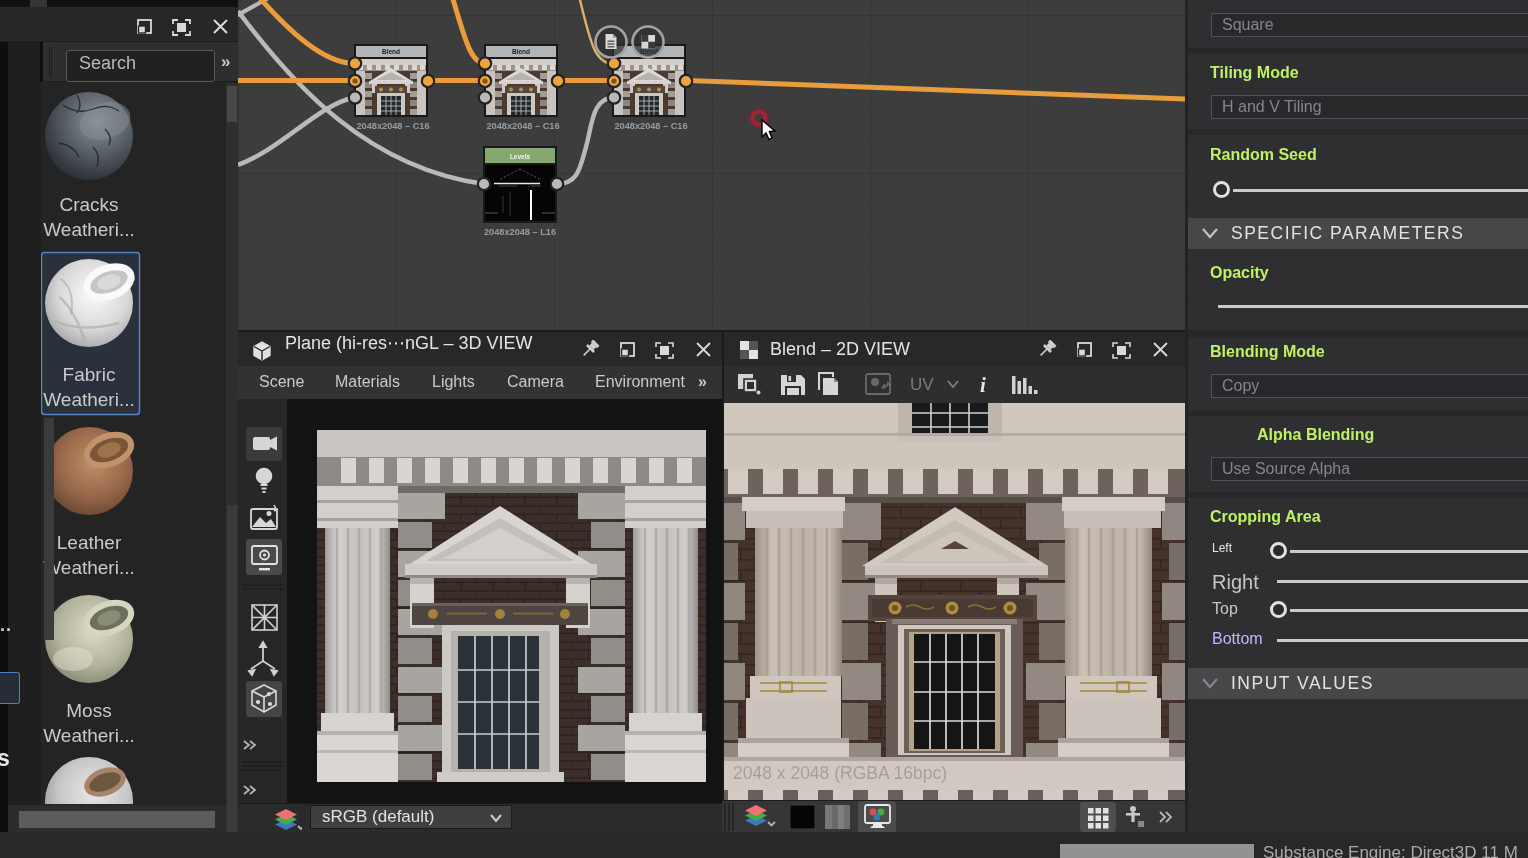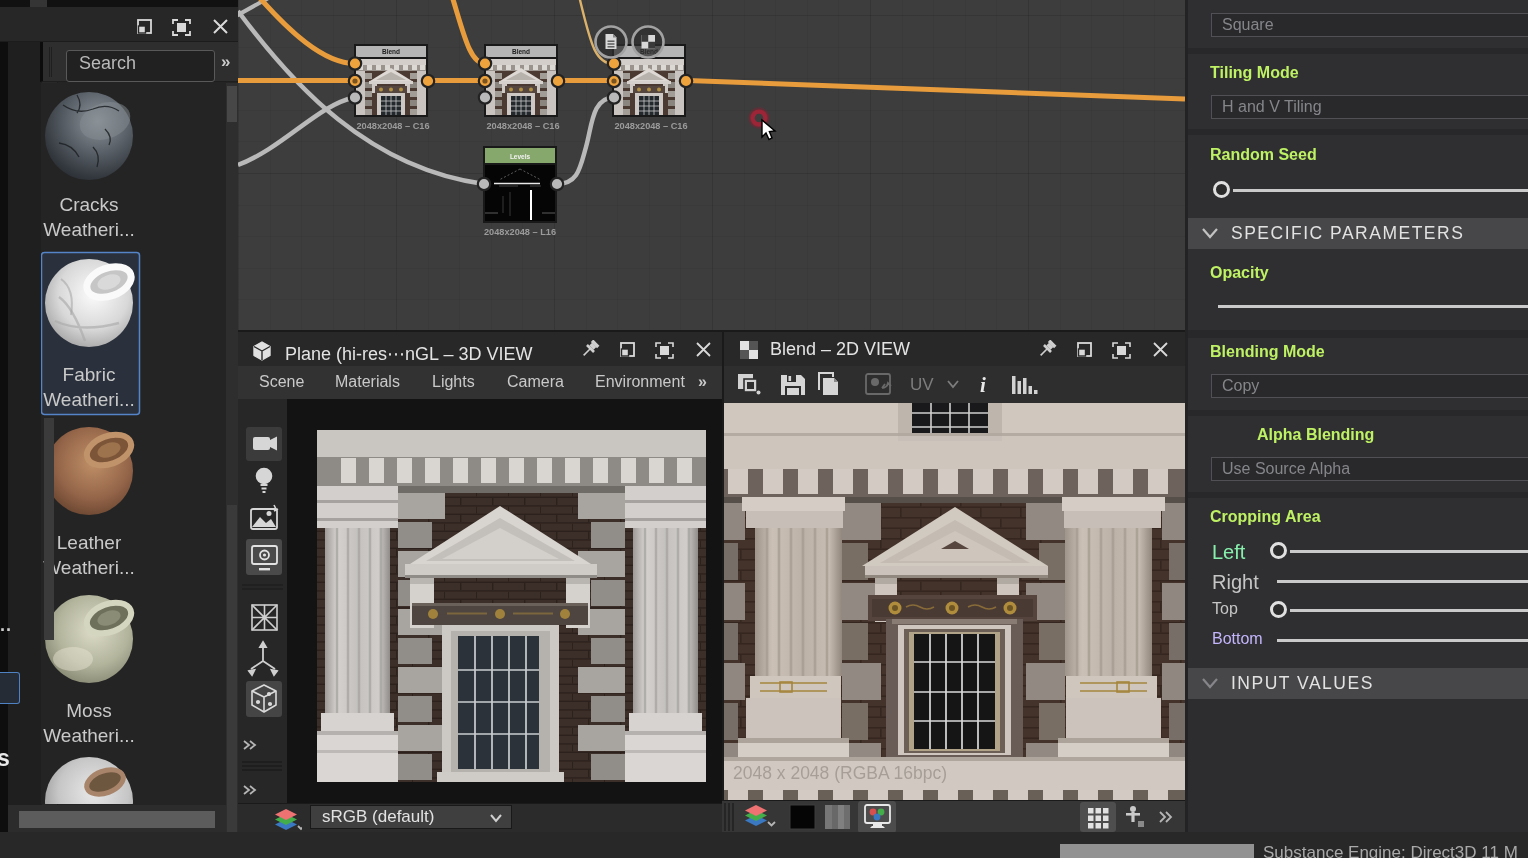--- a/index.html
+++ b/index.html
@@ -269,21 +269,21 @@
 
   <div class="abs" id="view3d" style="left:238px;top:330px;width:484px;height:502px;background:#131313;">
 
     <div class="abs" style="left:0;top:0;width:484px;height:36px;background:#282828;border-top:2px solid #1a1a1a;">
       <svg class="abs" style="left:13px;top:8px" width="22" height="22" viewBox="0 0 22 22">
         <g stroke="#e0e0e0" stroke-width="1.4" fill="none" stroke-linejoin="round">
           <polygon points="11,2 19,6.5 19,15.5 11,20 3,15.5 3,6.5" fill="#e0e0e0"></polygon>
           <path d="M 3 6.5 L 11 11 L 19 6.5 M 11 11 V 20" stroke="#282828"></path>
         </g>
       </svg>
-      <div class="abs" style="left:47px;top:11px;color:#e3e3e3;font-size:18px;">Plane (hi-res⋯nGL – 3D VIEW</div>
+      <div class="abs" style="left:47px;top:0;color:#e3e3e3;font-size:18px;">Plane (hi-res⋯nGL – 3D VIEW</div>
       <svg class="abs" style="left:344px;top:8px" width="130" height="20" viewBox="0 0 130 20">
         <g fill="#cfcfcf" transform="rotate(45 8 9)">
           <rect x="7.2" y="9" width="1.6" height="9"></rect>
           <rect x="3" y="7" width="10" height="2.6"></rect>
           <rect x="5" y="3" width="6" height="4"></rect>
           <rect x="3.6" y="0" width="8.8" height="3.4"></rect>
         </g>
         <g fill="none" stroke="#d9d9d9" stroke-width="1.8">
           <rect x="39" y="3" width="13" height="13"></rect>
           <rect x="39.5" y="9" width="7" height="7" fill="#d9d9d9" stroke="#282828" stroke-width="1.4"></rect>
@@ -815,21 +815,21 @@
     <div class="lbl" style="top:264px;">Opacity</div>
     <div class="sline" style="left:33px;top:305px;width:310px;"></div>
     <div class="sep" style="top:330px;height:8px;"></div>
     <div class="lbl" style="top:343px;">Blending Mode</div>
     <div class="fld" style="top:374px;">Copy</div>
     <div class="sep" style="top:410px;"></div>
     <div class="lbl" style="top:426px;margin-left:47px;">Alpha Blending</div>
     <div class="fld" style="top:457px;">Use Source Alpha</div>
     <div class="sep" style="top:492px;"></div>
     <div class="lbl" style="top:508px;">Cropping Area</div>
-    <div class="abs" style="left:27px;top:541px;font-size:20px;color:#86efac;text-align:right;">Left</div>
+    <div class="abs" style="left:27px;top:541px;font-size:12px;color:#e5e5e5;text-align:right;">Left</div>
     <div class="knob" style="left:85px;top:542px;"></div>
     <div class="sline" style="left:105px;top:550px;width:238px;"></div>
     <div class="abs" style="left:27px;top:571px;font-size:20px;color:#c6c6c6;">Right</div>
     <div class="sline" style="left:92px;top:580px;width:251px;"></div>
     <div class="abs" style="left:27px;top:600px;font-size:16px;color:#c6c6c6;">Top</div>
     <div class="knob" style="left:85px;top:601px;"></div>
     <div class="sline" style="left:105px;top:609px;width:238px;"></div>
     <div class="abs" style="left:27px;top:630px;font-size:16px;color:#c4b5fd;">Bottom</div>
     <div class="sline" style="left:92px;top:639px;width:251px;"></div>
     <div class="shead" style="top:668px;">

